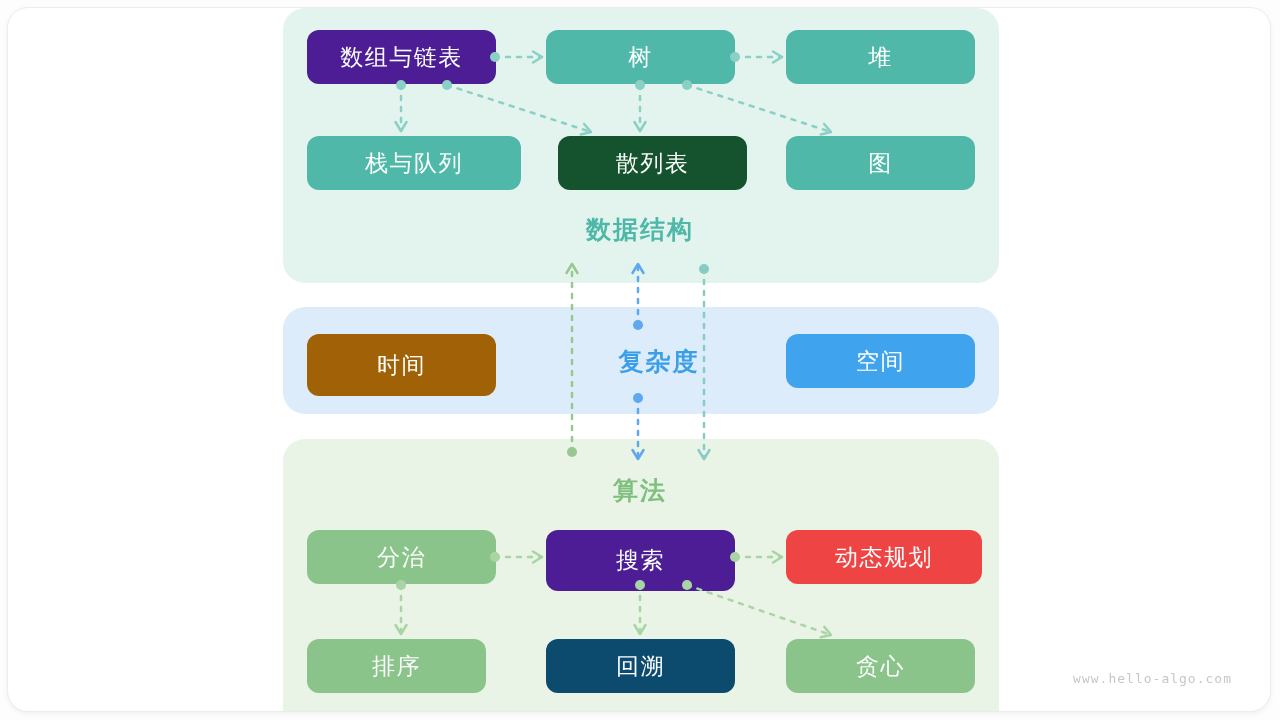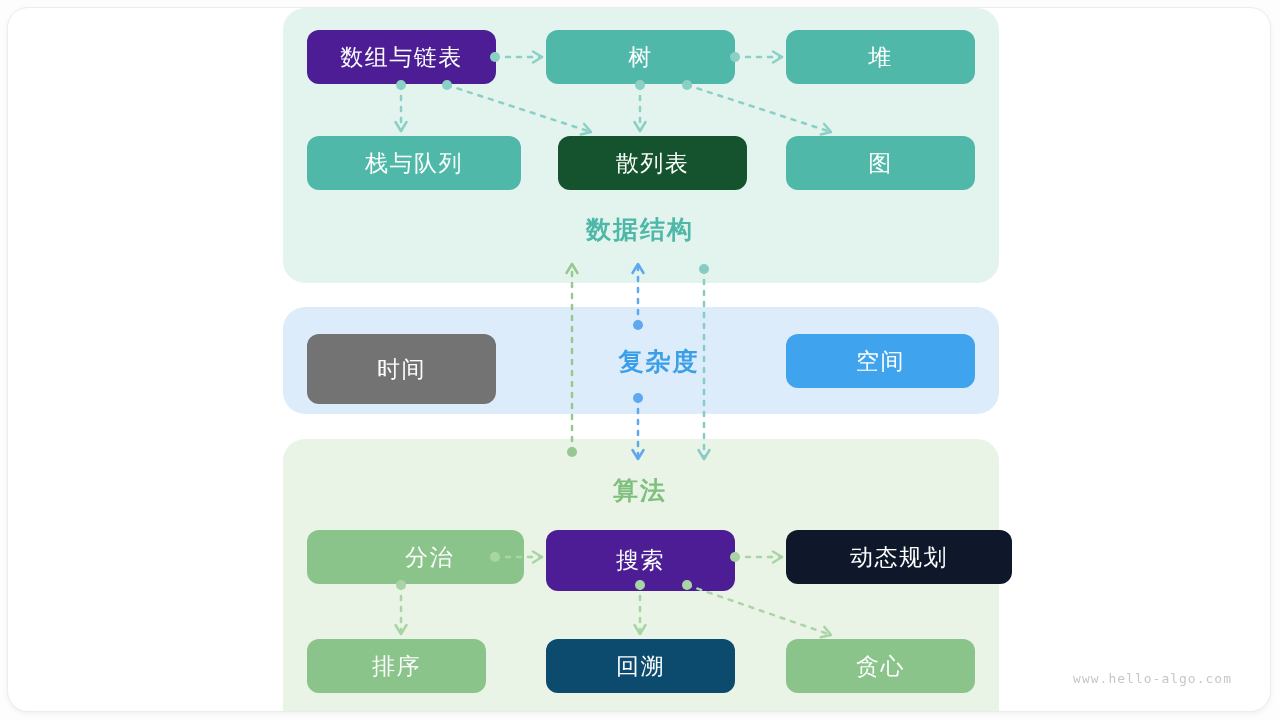--- a/index.html
+++ b/index.html
@@ -76,25 +76,25 @@
         <div class="section" style="left: 275px; top: 299px; width: 716px; height: 107px; background: rgb(220, 236, 251); border-radius: 22px;"></div>
         <div class="section-label" style="left: 632px; top: 353px; color: rgb(59, 159, 232); margin-left: 19px;">复杂度</div>
         <div class="section" style="left: 275px; top: 431px; width: 716px; height: 272px; background: rgb(233, 243, 230); border-radius: 22px 22px 0px 0px;"></div>
         <div class="section-label" style="left: 632px; top: 482px; color: rgb(127, 192, 126);">算法</div>
         <div class="node" style="left: 299px; top: 22px; width: 189px; height: 54px; background: #4c1d95;">数组与链表</div>
         <div class="node" style="left: 538px; top: 22px; width: 189px; height: 54px; background: rgb(79, 184, 169);">树</div>
         <div class="node" style="left: 778px; top: 22px; width: 189px; height: 54px; background: rgb(79, 184, 169);">堆</div>
         <div class="node" style="left: 299px; top: 128px; width: 214px; height: 54px; background: rgb(79, 184, 169);">栈与队列</div>
         <div class="node" style="left: 538px; top: 128px; width: 189px; height: 54px; background: #14532d; margin-left: 12px;">散列表</div>
         <div class="node" style="left: 778px; top: 128px; width: 189px; height: 54px; background: rgb(79, 184, 169);">图</div>
-        <div class="node" style="left: 299px; top: 326px; width: 189px; height: 70px; background: #737373;">时间</div>
+        <div class="node" style="left: 299px; top: 326px; width: 189px; height: 62px; background: #a16207;">时间</div>
         <div class="node" style="left: 778px; top: 326px; width: 189px; height: 54px; background: rgb(63, 163, 238); text-align: center;">空间</div>
-        <div class="node" style="left: 299px; top: 522px; width: 189px; height: 54px; background: rgb(139, 196, 138); padding-left: 28px;">分治</div>
+        <div class="node" style="left: 299px; top: 522px; width: 189px; height: 54px; background: rgb(139, 196, 138);">分治</div>
         <div class="node" style="left: 538px; top: 522px; width: 189px; height: 61px; background: #4c1d95;">搜索</div>
-        <div class="node" style="left: 778px; top: 522px; width: 226px; height: 54px; background: #0f172a;">动态规划</div>
+        <div class="node" style="left: 778px; top: 522px; width: 196px; height: 54px; background: #ef4444;">动态规划</div>
         <div class="node" style="left: 299px; top: 631px; width: 179px; height: 54px; background: rgb(139, 196, 138);">排序</div>
         <div class="node" style="left: 538px; top: 631px; width: 189px; height: 54px; background: #0c4a6e;">回溯</div>
         <div class="node" style="left: 778px; top: 631px; width: 189px; height: 54px; background: rgb(139, 196, 138);">贪心</div>
       </div>
     <svg id="edge-layer" width="1280" height="720" style="left:-8px; top:-8px;">
         <g>
           <line x1="495" y1="57" x2="542" y2="57" stroke="#8bd0c4" stroke-width="2.5" stroke-dasharray="4 7" stroke-linecap="round"></line>
           <circle cx="495" cy="57" r="5" fill="#8bd0c4"></circle>
           <path d="M -9 -5.5 L 0 0 L -9 5.5" fill="none" stroke="#8bd0c4" stroke-width="2.5" stroke-linecap="round" stroke-linejoin="round" transform="translate(542,57) rotate(0)"></path>
         </g>

